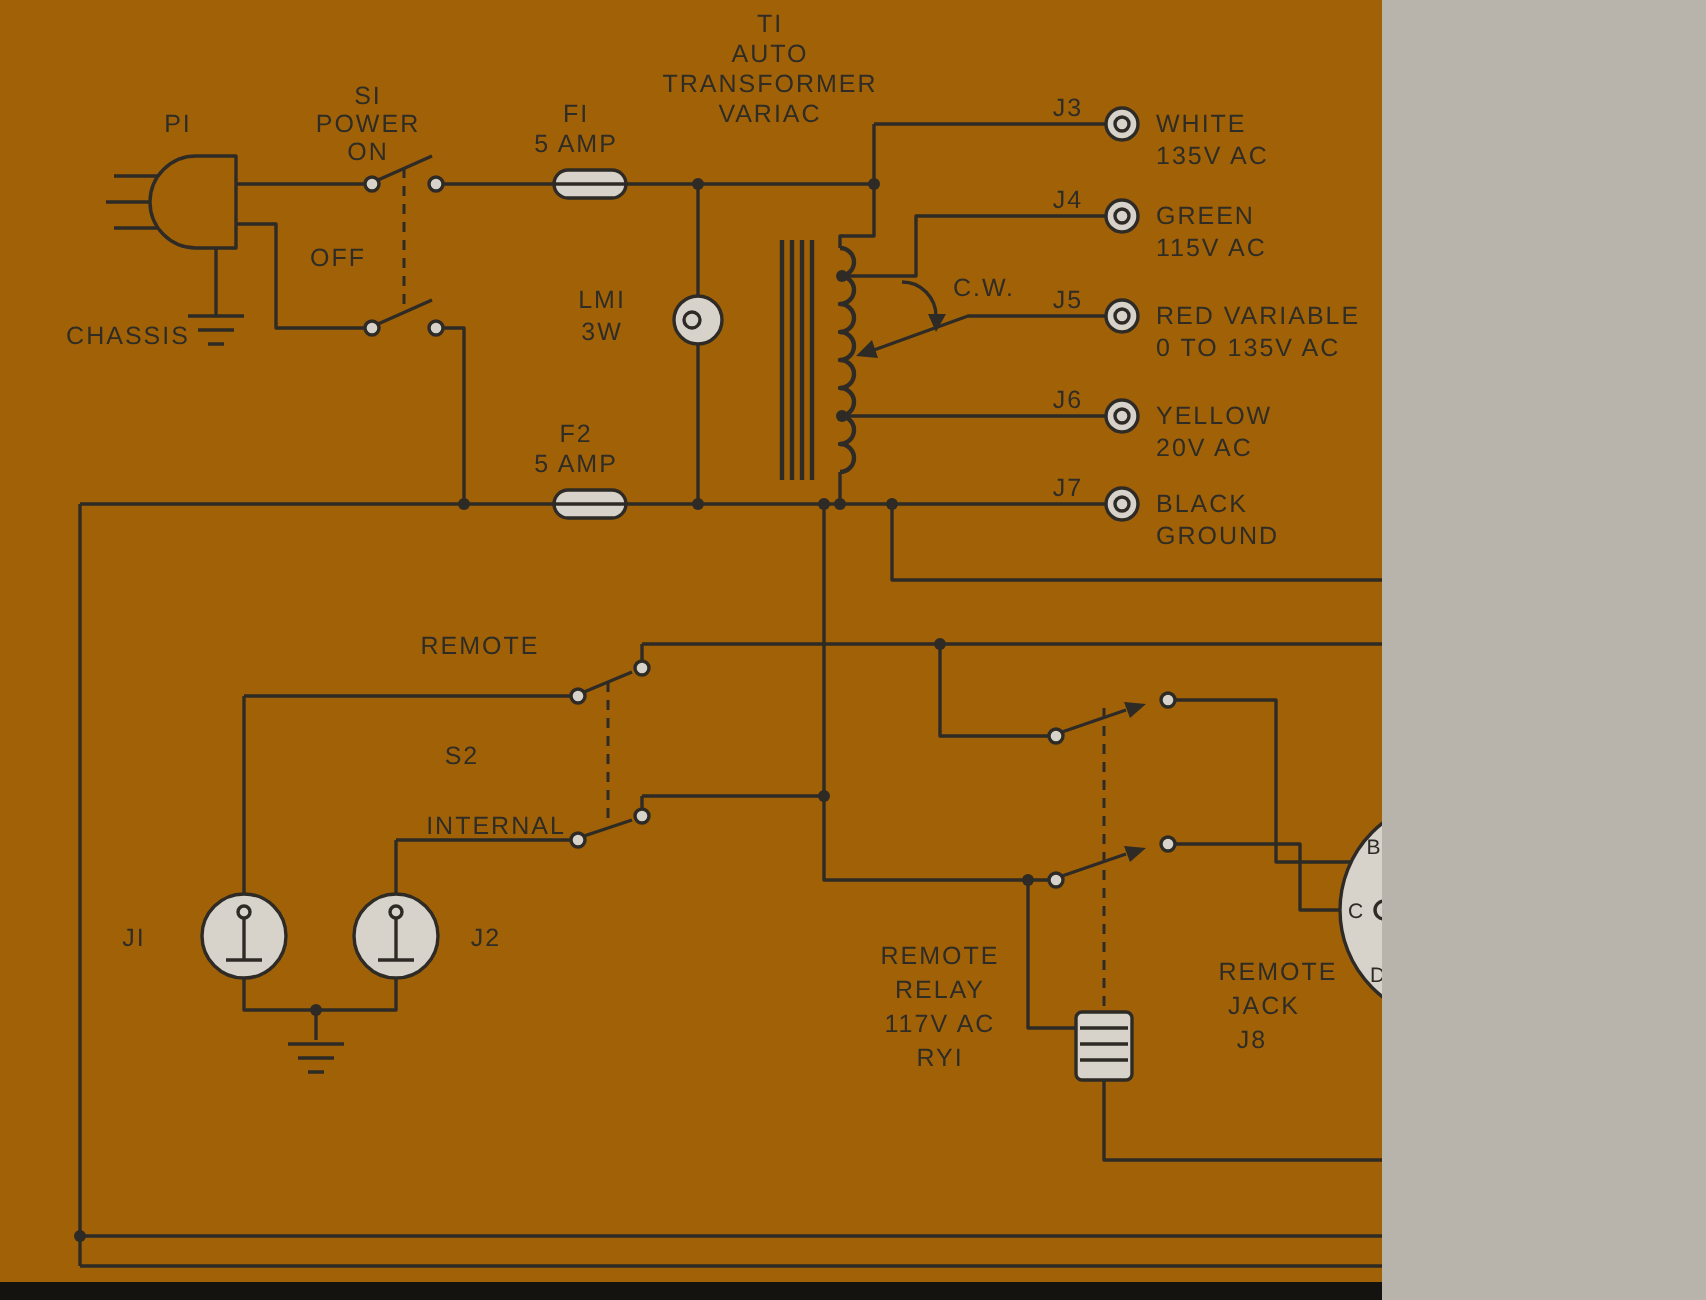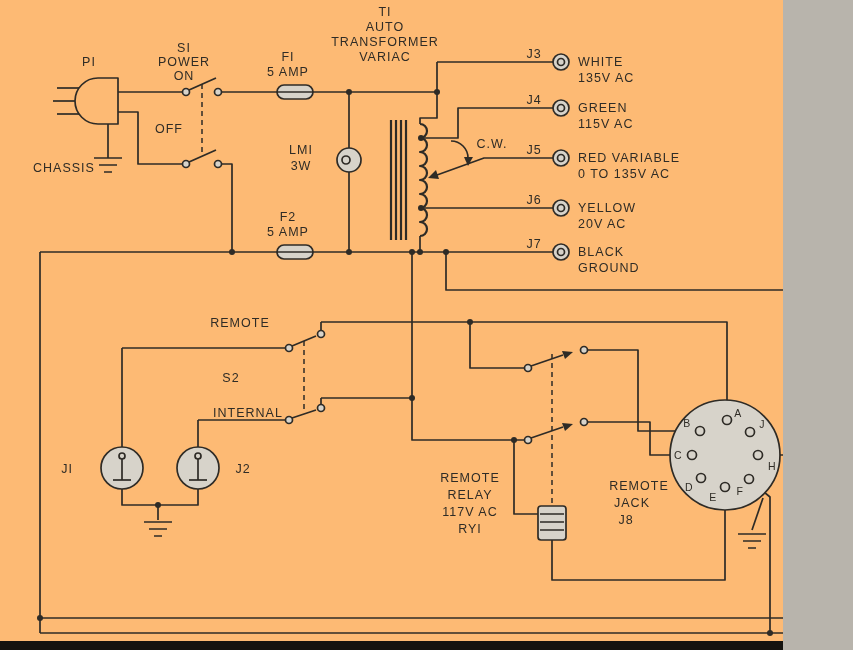--- a/index.html
+++ b/index.html
@@ -1,16 +1,16 @@
 <!DOCTYPE html>
 <html><head>
 <meta charset="utf-8">
 <style>
   html,body{margin:0;padding:0;background:#b8b4ac;}
-  .page{position:relative;width:783px;height:650px;background:#fdba74;overflow:hidden;
+  .page{position:relative;width:691px;height:650px;background:#a16207;overflow:hidden;
         font-family:"Liberation Sans",sans-serif;}
   svg{display:block}
   .w{stroke:#2e2b26;stroke-width:1.7;fill:none;stroke-linejoin:round;}
   .hv{stroke-width:2.2;}
   .dash{stroke:#2e2b26;stroke-width:1.5;fill:none;stroke-dasharray:5 4;}
   .oc{fill:#d7d3ca;stroke:#2e2b26;stroke-width:1.7;}
   .dot{fill:#2e2b26;stroke:none;}
   .ah{fill:#2e2b26;stroke:none;}
   .txt{font-family:"Liberation Sans",sans-serif;font-size:12.5px;letter-spacing:1px;
        fill:#2f2c26;text-anchor:middle;}

